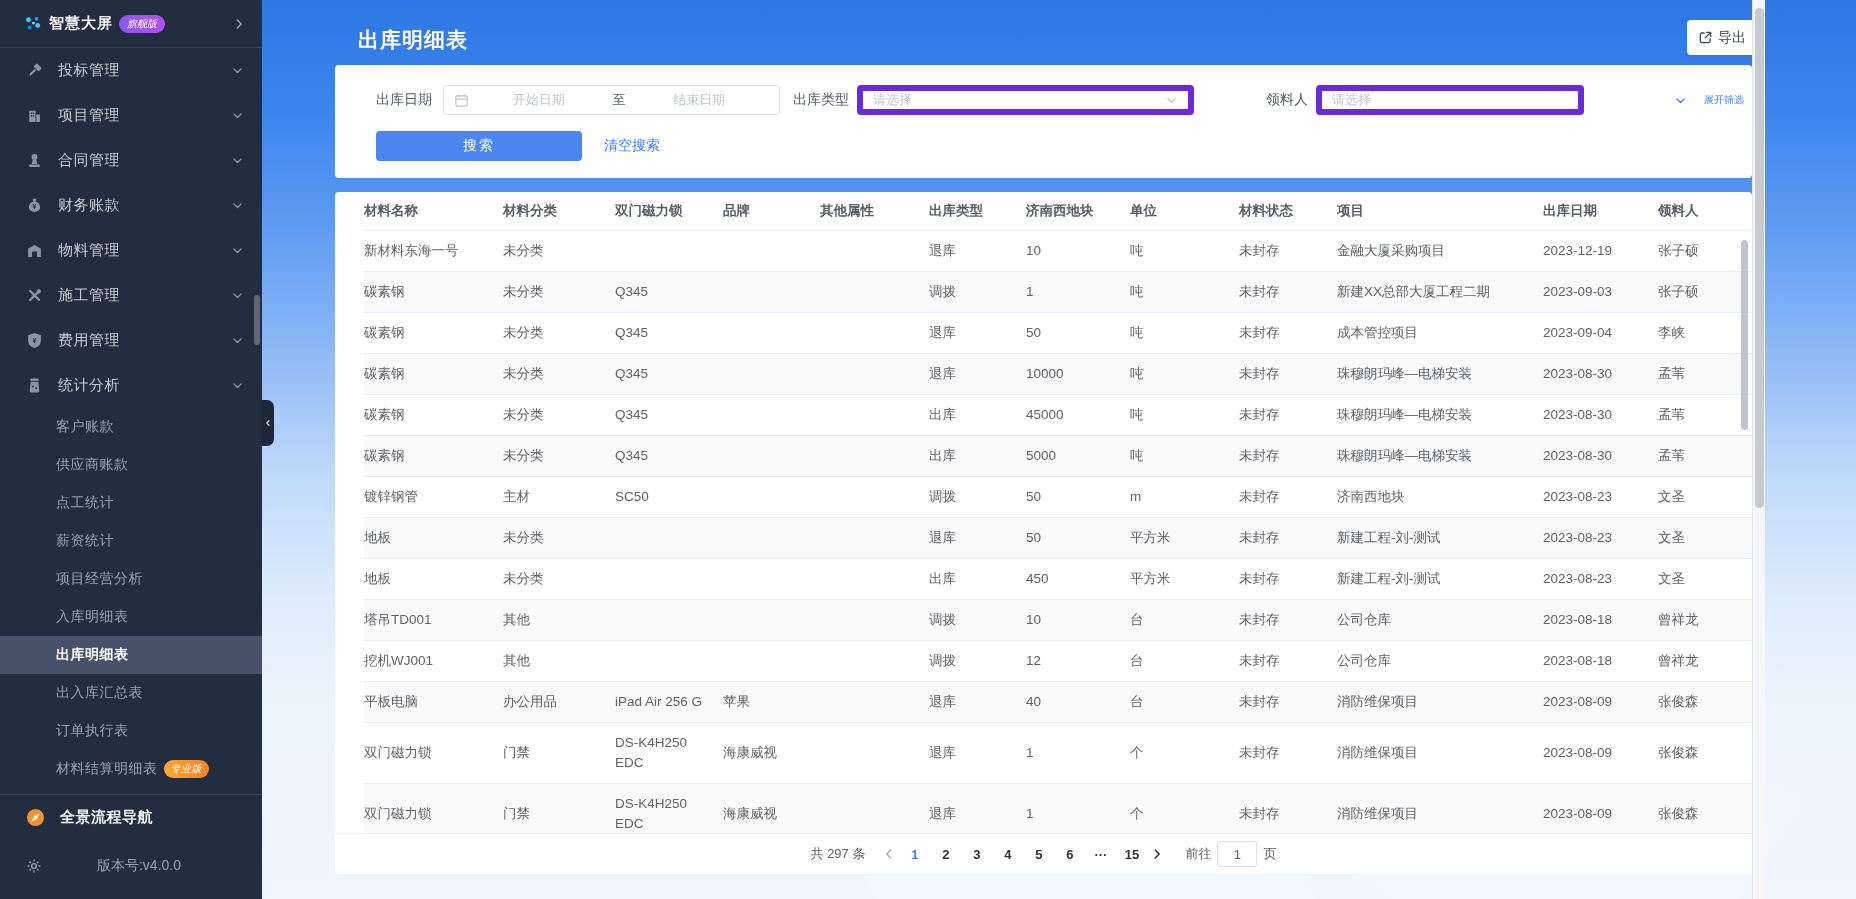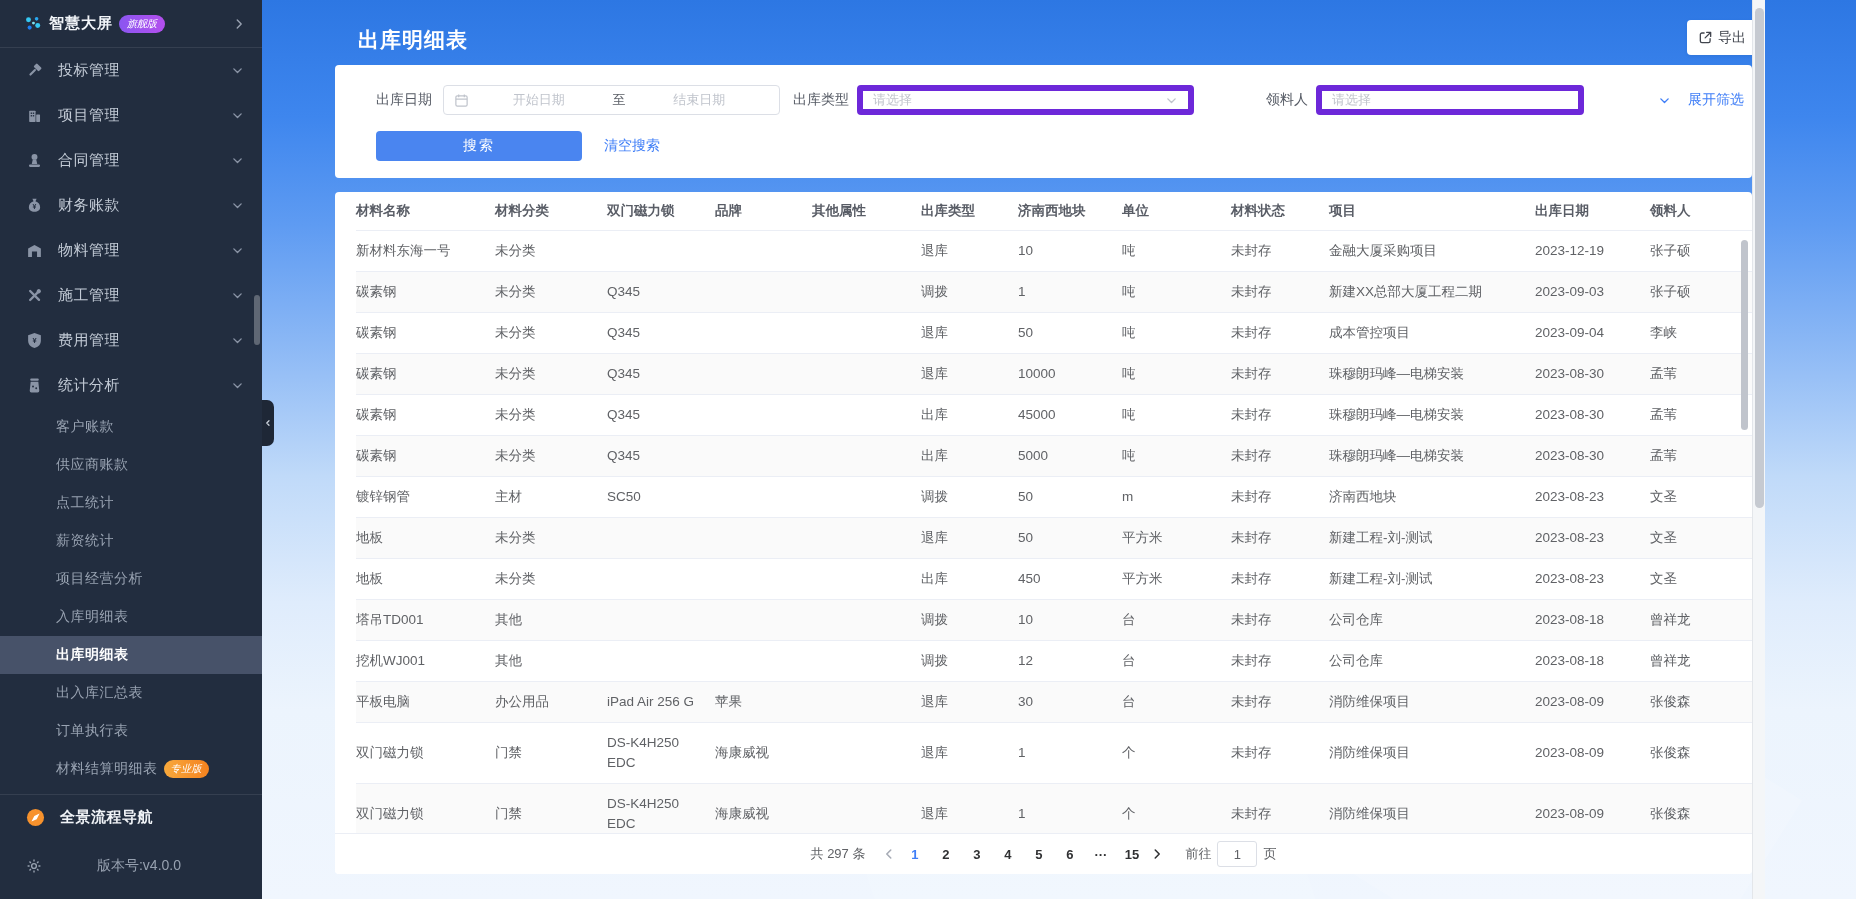--- a/index.html
+++ b/index.html
@@ -57,32 +57,32 @@
   .date-input .ph { flex:1; text-align:center; color:#c0c4cc; font-size:13px; }
   .date-input .to { color:#5a5e66; font-size:13px; padding:0 4px; }
   .select { height:30px; border:6px solid #6d28d9; border-radius:4px; background:#fff;
     display:flex; align-items:center; padding:0 10px; cursor:pointer; }
   .select .ph { color:#c0c4cc; font-size:13px; flex:1; }
   .select .chev { color:#c0c4cc; }
   .sel-type { width:337px; margin-left:8px; }
   .sel-picker { width:268px; margin-left:8px; }
   .lab2 { margin-left:13px; }
   .lab3 { margin-left:72px; }
-  .expand { margin-left:auto; margin-right:8px; color:#3f7ef7; font-size:14px;
+  .expand { margin-left:auto; margin-right:8px; color:#3f7ef7; font-size:10px;
     display:flex; align-items:center; gap:17px; cursor:pointer; white-space:nowrap; }
   .f-row2 { display:flex; align-items:center; padding-left:41px; margin-top:16px; }
   .search-btn { width:206px; height:30px; background:#4a85f0; color:#fff; border:none;
     border-radius:4px; font-size:14px; cursor:pointer; font-family:inherit; letter-spacing:2px; }
   .clear-link { margin-left:22px; color:#3f7ef7; font-size:14px; cursor:pointer; }
 
   
   .table-card { position:absolute; left:73px; top:192px; width:1417px; height:682px;
     background:#fff; border-radius:4px; overflow:hidden; }
   .table-viewport { position:absolute; left:0; top:0; width:1417px; height:641px; overflow:hidden; }
-  table { border-collapse:collapse; table-layout:fixed; width:1396px; margin-left:21px; }
+  table { border-collapse:collapse; table-layout:fixed; width:1396px; margin-left:29px; }
   th { text-align:left; font-size:13.5px; color:#595d66; font-weight:bold;
     height:38px; padding:0 10px 0 0; white-space:nowrap; }
   td { font-size:13.5px; color:#606266; padding:10px 10px 10px 0; line-height:20px;
     border-top:1px solid #ebeef5; overflow:hidden; word-break:break-word; }
   tr.alt td { background:#fafafa; }
   td.nowrap, th.nowrap { white-space:nowrap; }
   .tbl-thumb { position:absolute; right:4px; top:48px; width:7px; height:190px;
     background:#c0c4cc; border-radius:4px; }
   .pagination { position:absolute; left:0; bottom:0; width:1417px; height:41px; background:#fff;
     border-top:1px solid #ebeef5; display:flex; align-items:center; justify-content:center;
@@ -583,21 +583,21 @@
                 <td class="nowrap">2023-08-18</td>
                 <td class="nowrap">曾祥龙</td>
               </tr>
               <tr class="alt">
                 <td class="nowrap">平板电脑</td>
                 <td class="nowrap">办公用品</td>
                 <td>iPad Air 256 G</td>
                 <td class="nowrap">苹果</td>
                 <td class="nowrap"></td>
                 <td class="nowrap">退库</td>
-                <td class="nowrap">30</td>
+                <td class="nowrap">40</td>
                 <td class="nowrap">台</td>
                 <td class="nowrap">未封存</td>
                 <td class="nowrap">消防维保项目</td>
                 <td class="nowrap">2023-08-09</td>
                 <td class="nowrap">张俊森</td>
               </tr>
               <tr>
                 <td class="nowrap">双门磁力锁</td>
                 <td class="nowrap">门禁</td>
                 <td>DS-K4H250 EDC</td>

